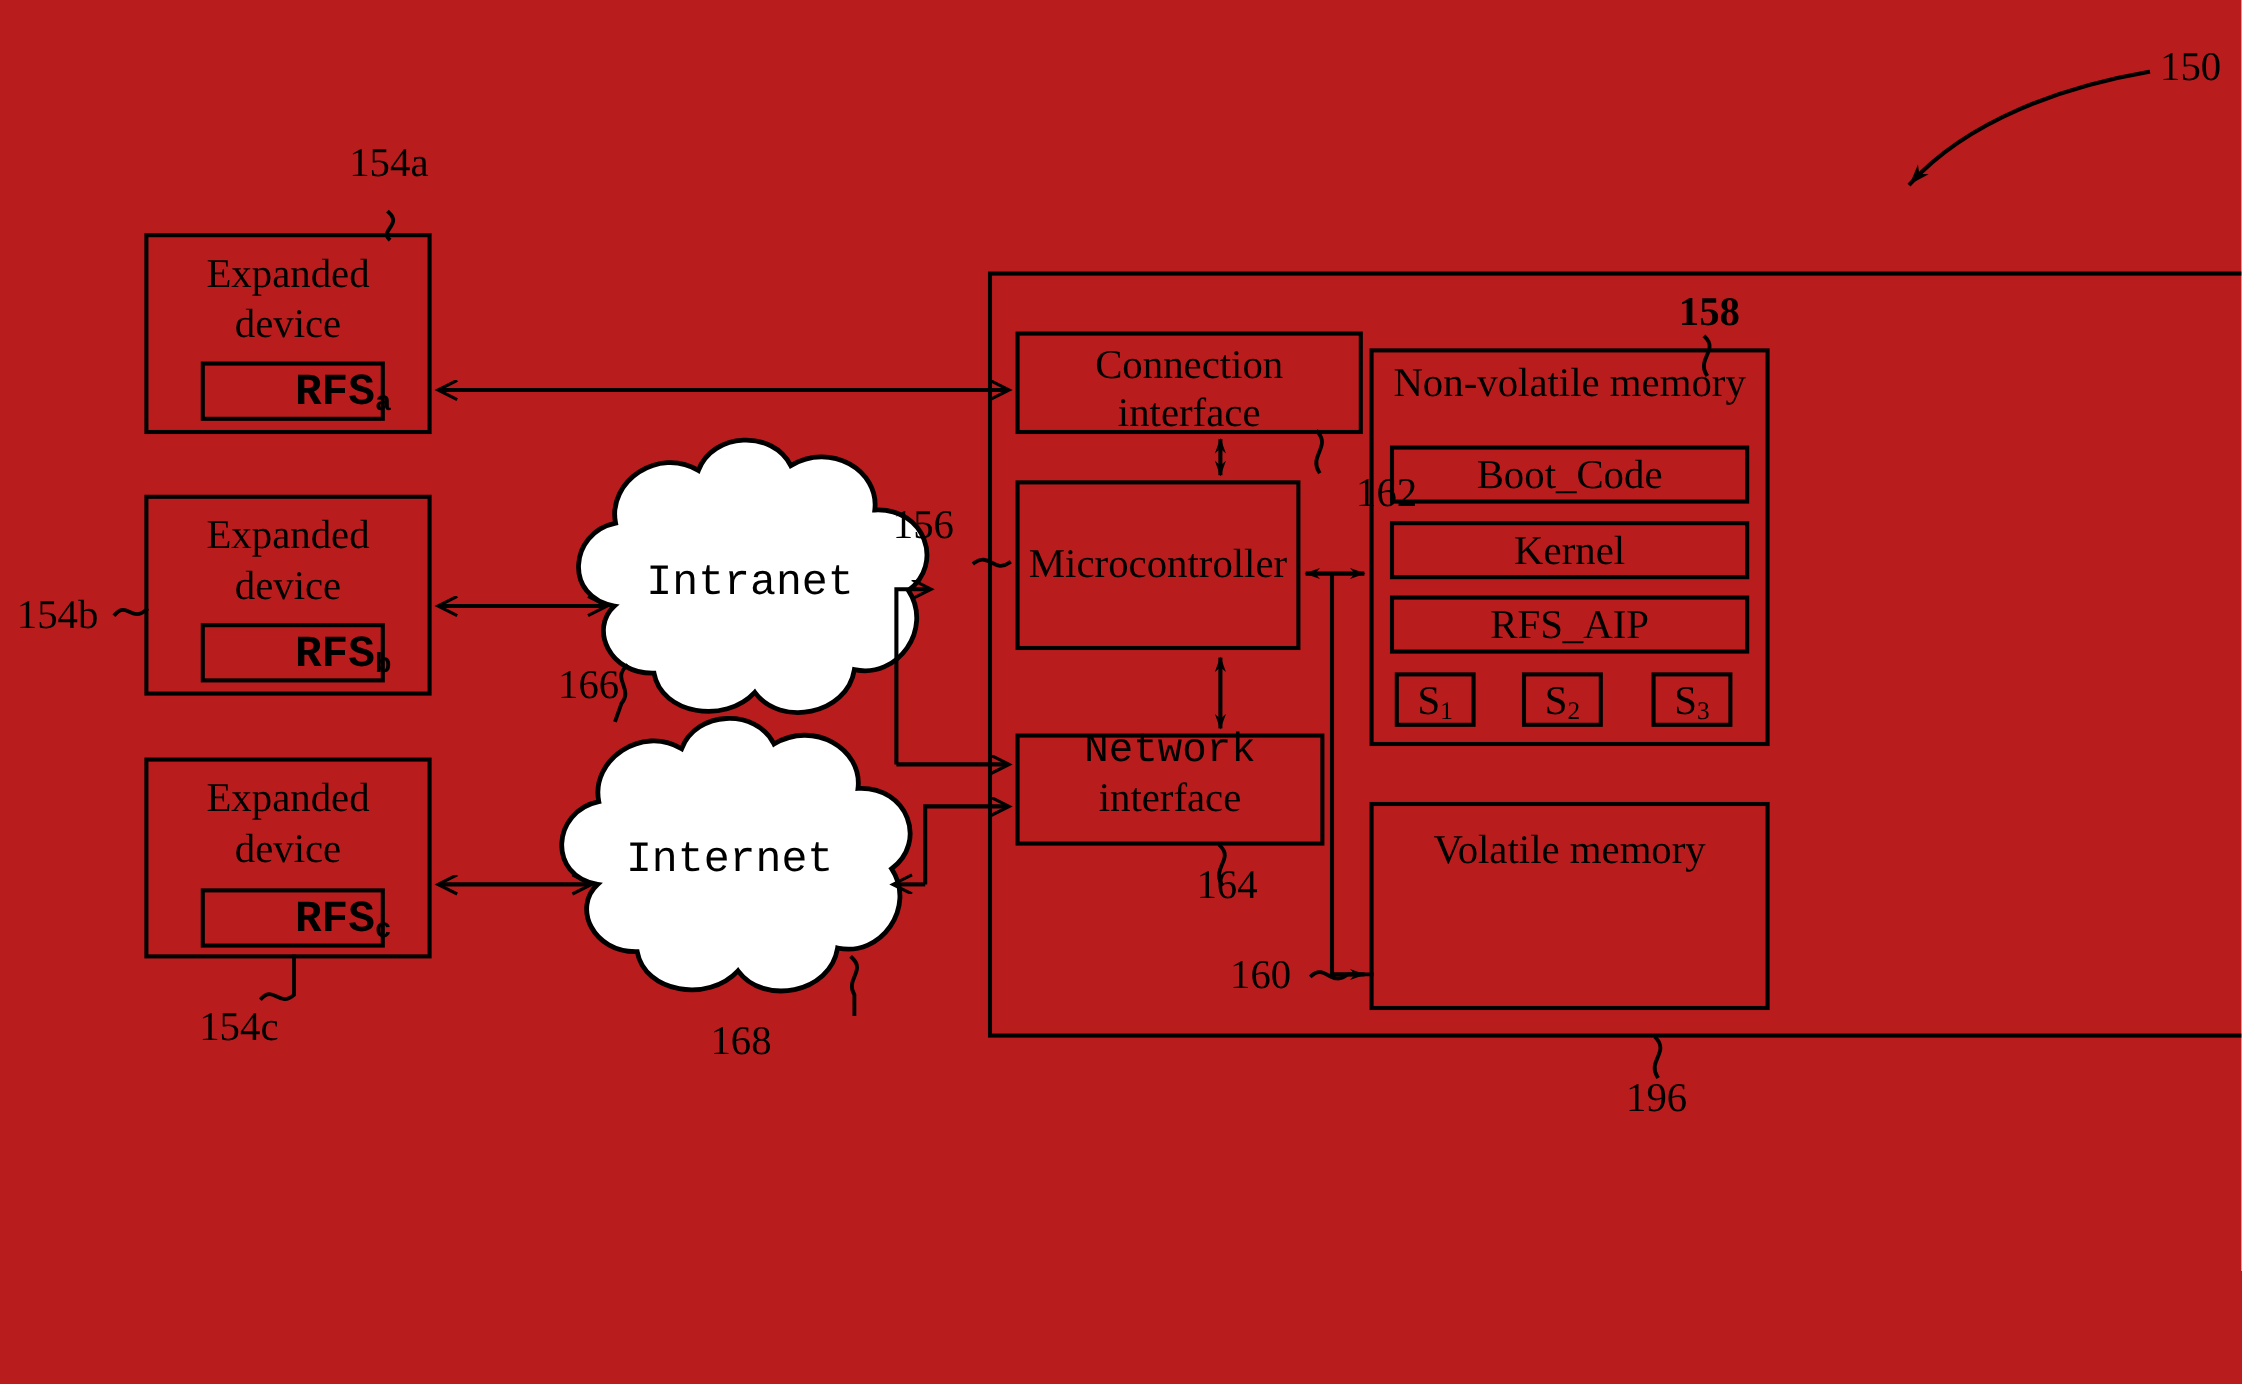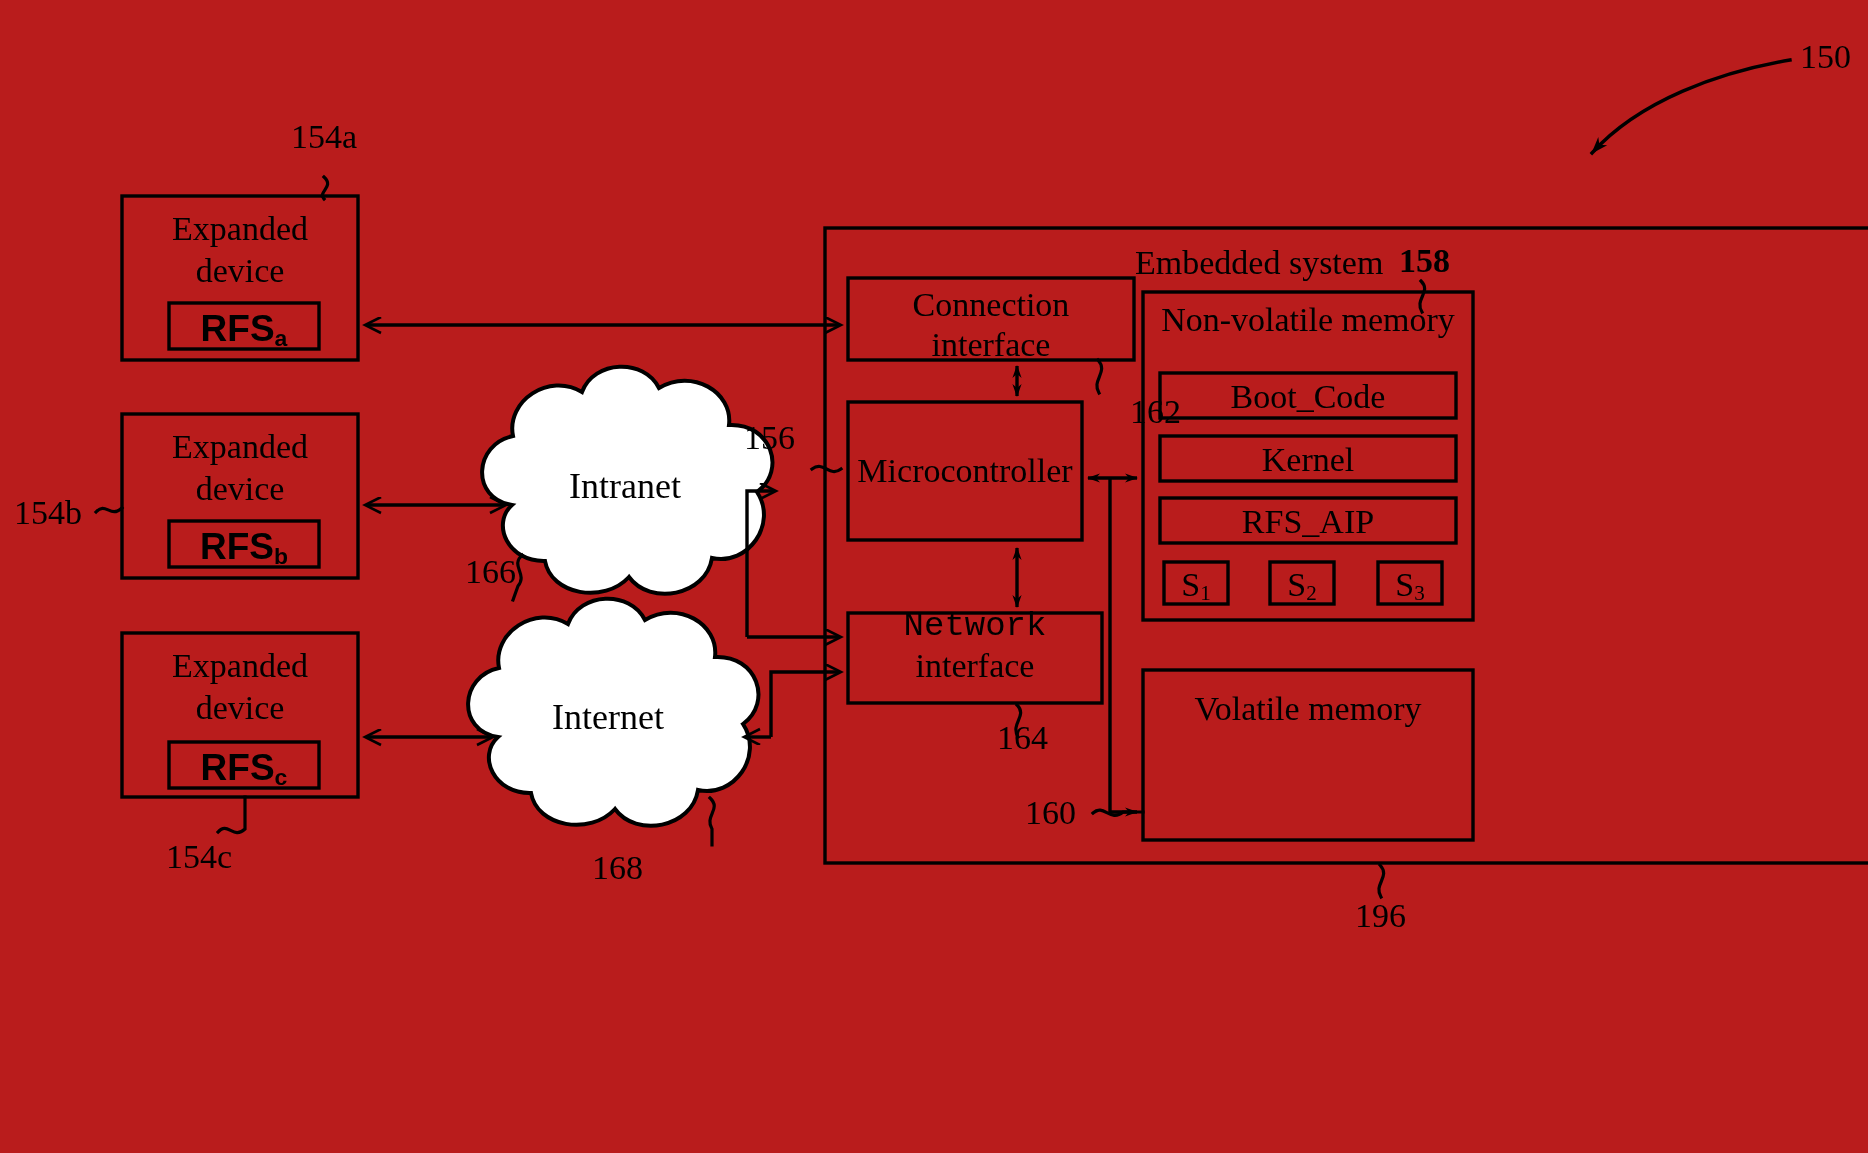--- a/index.html
+++ b/index.html
@@ -32,24 +32,25 @@
     font-family: "Liberation Serif", "DejaVu Serif", serif;
   }
   .ref {
     font-size: 34px;
   }
   .boxtext {
     font-size: 34px;
     text-align: center;
   }
   .rfs {
-    font-family: Liberation Sans, sans-serif;
+    font-family: Liberation Mono, monospace;
     font-weight: bold;
     font-size: 37px;
     text-align: center;
+    margin-left: 42px;
   }
   .rfs sub {
     font-size: 0.62em;
     font-weight: bold;
     vertical-align: baseline;
     position: relative;
     top: 0.22em;
   }
   .sblk {
     font-size: 34px;
@@ -60,20 +61,21 @@
     vertical-align: baseline;
     position: relative;
     top: 0.18em;
   }
   .center {
     transform: translateX(-50%);
     text-align: center;
   }
   .cloudword {
     font-size: 36px;
+    font-family: Liberation Mono, monospace;
   }
 </style>
 </head>
 <body>
 
 <div id="stage">
 
   <svg id="vec" viewBox="0 0 1868 1153">
     <defs>
       <marker id="arrEnd" markerWidth="16" markerHeight="16" refX="13" refY="5.2" orient="auto" markerUnits="userSpaceOnUse">
@@ -211,21 +213,20 @@
   <div class="lbl rfs center" style="left:244px; top:747px;">
     <span>RFS</span><sub>c</sub>
   </div>
 
   <div class="lbl cloudword center" style="left:625px; top:466px;">Intranet</div>
   <div class="lbl ref" style="left:465px; top:553px;">166</div>
 
   <div class="lbl cloudword center" style="left:608px; top:697px;">Internet</div>
   <div class="lbl ref" style="left:592px; top:849px;">168</div>
 
-  <div class="lbl boxtext" style="left:1135px; top:244px;">Embedded system</div>
   <div class="lbl ref" style="left:1399px; top:242px;font-weight:bold;">158</div>
 
   <div class="lbl boxtext center" style="left:991px; top:286px;">Connection</div>
   <div class="lbl boxtext center" style="left:991px; top:326px;">interface</div>
   <div class="lbl ref" style="left:1082px; top:393px;margin-left:48px;">162</div>
 
   <div class="lbl boxtext center" style="left:965px; top:452px;">Microcontroller</div>
   <div class="lbl ref" style="left:744px; top:419px;">156</div>
 
   <div class="lbl boxtext center" style="left:975px; top:607px;font-family:Liberation Mono, monospace;">Network</div>

